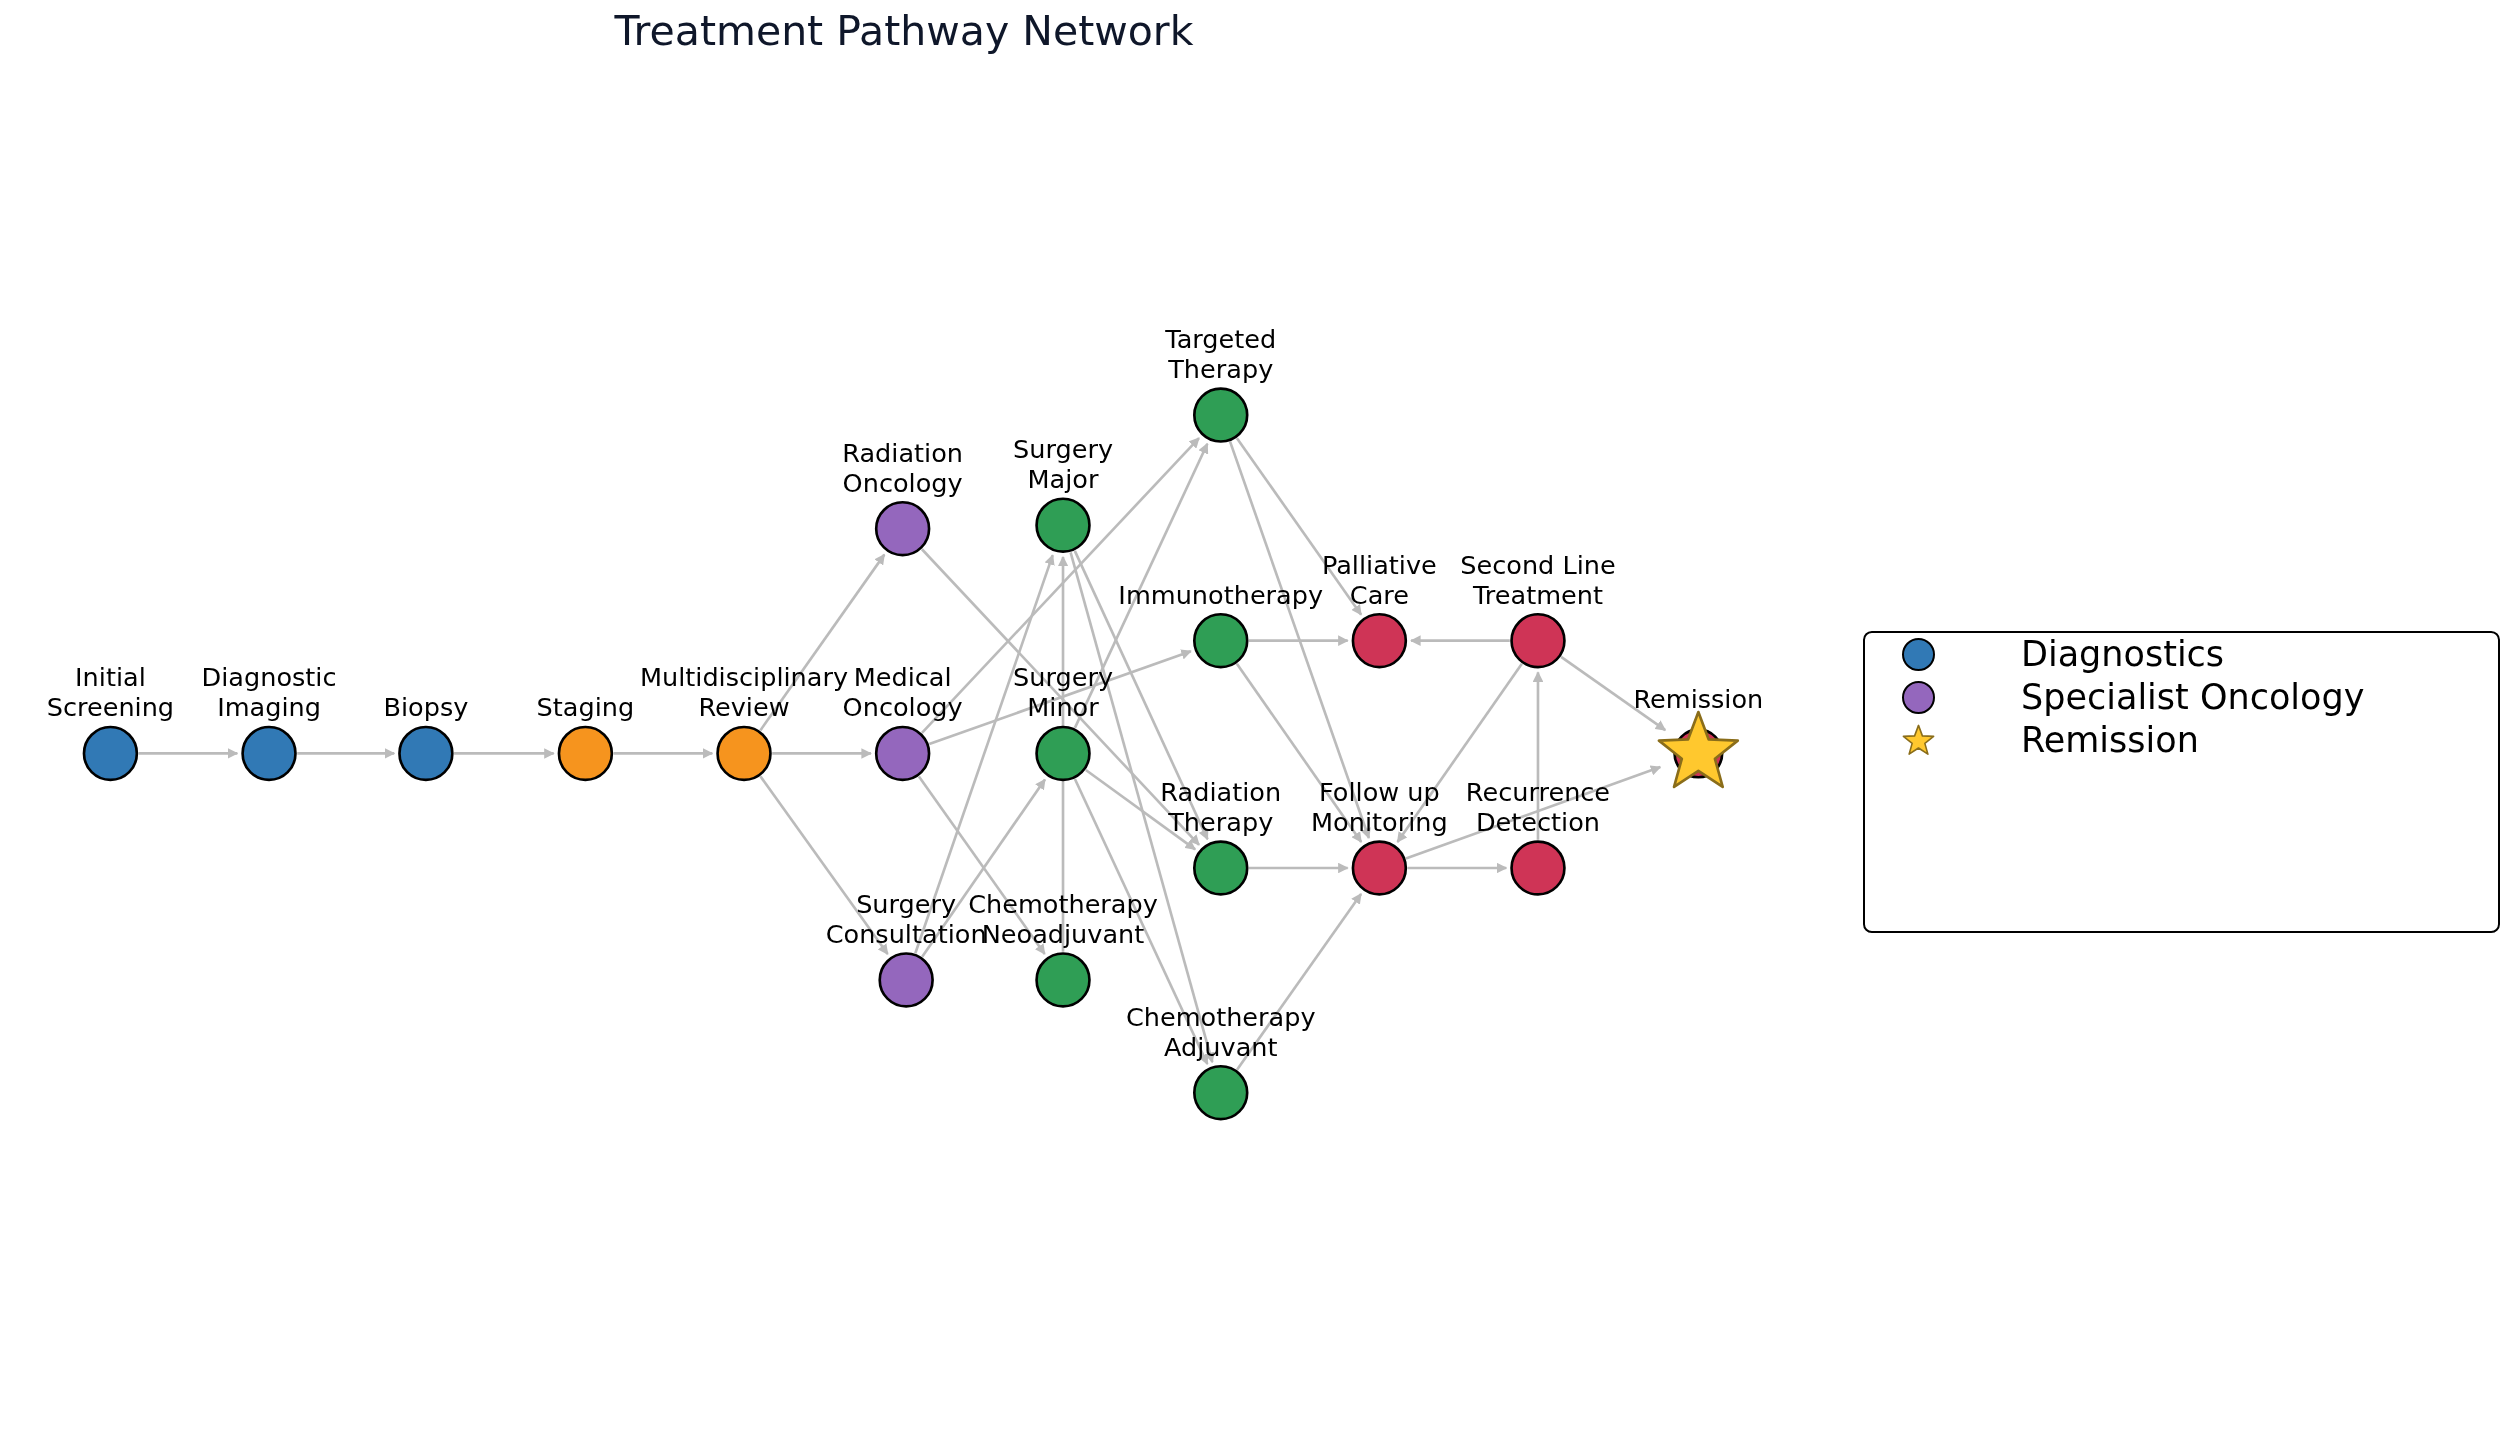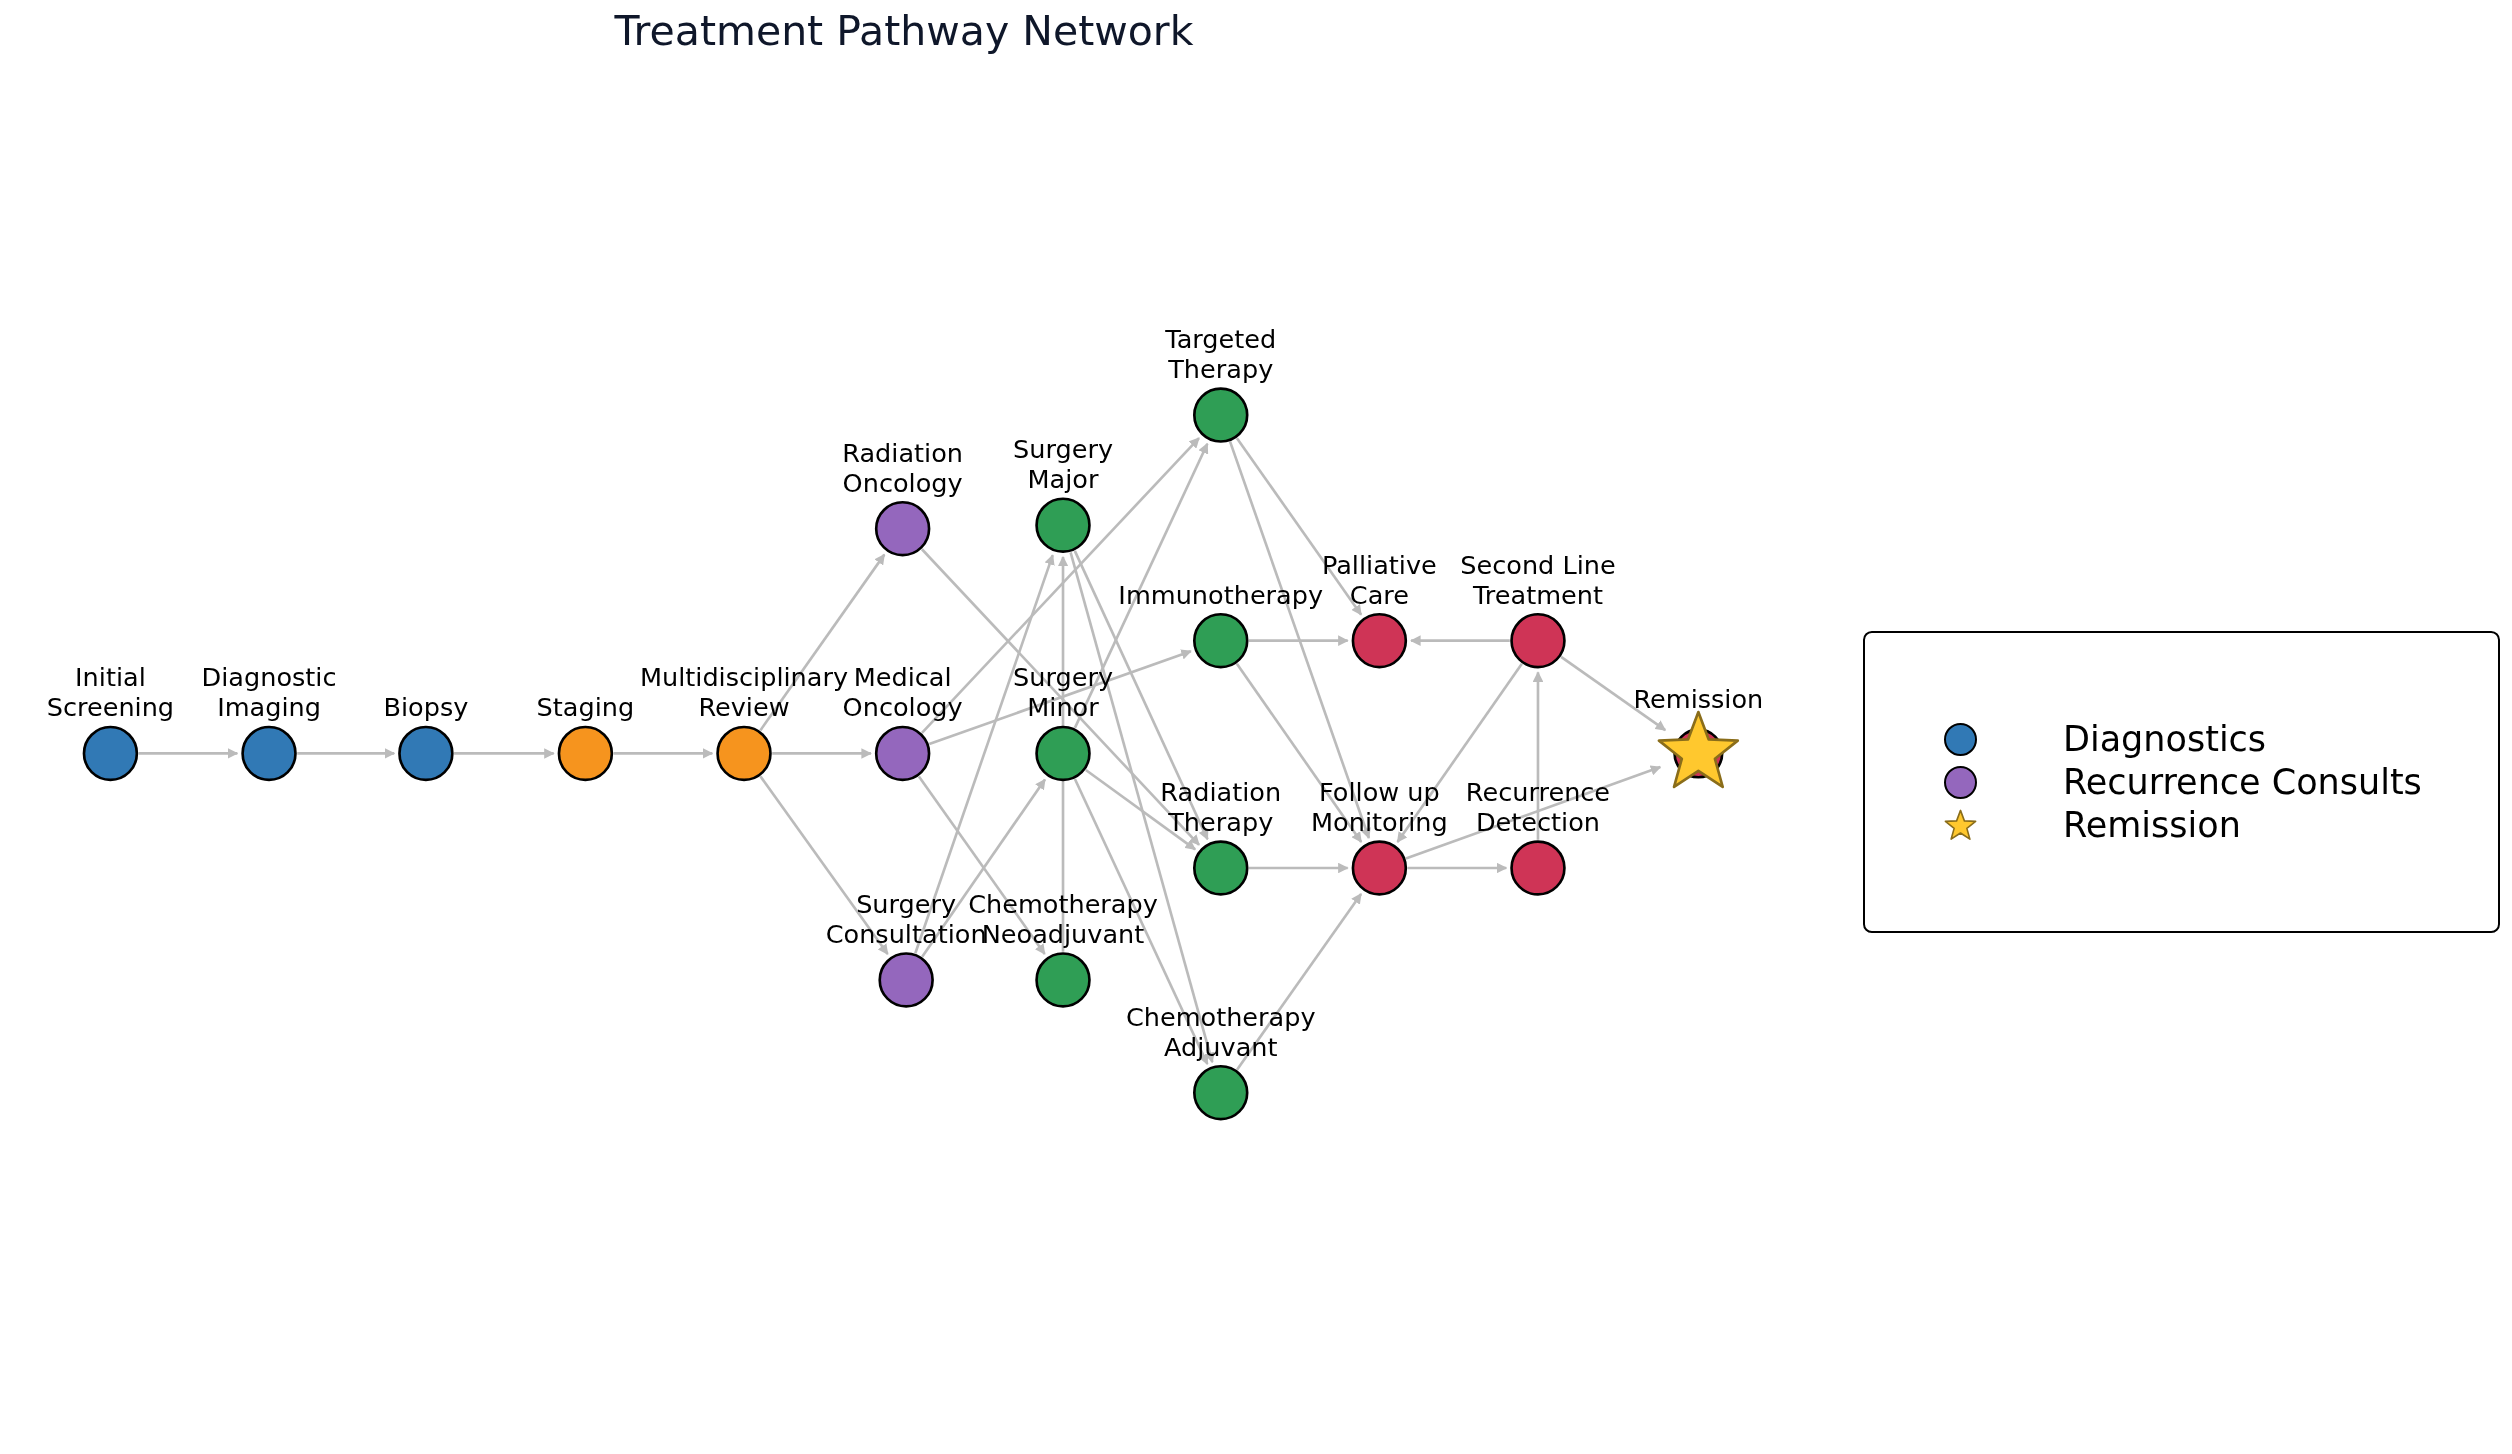--- a/index.html
+++ b/index.html
@@ -26,22 +26,21 @@
     left: 1863px;
     top: 631px;
     width: 637px;
     height: 302px;
     box-sizing: border-box;
     border: 2.6px solid #000000;
     border-radius: 8.8px;
     background: #ffffff;
     display: flex;
     flex-direction: column;
-    justify-content: center;
-    padding-left: 78px;
+    padding-left: 36px;
   }
   .legend-row {
     display: flex;
     align-items: center;
     height: 43px;
   }
   .legend-marker {
     width: 35px;
     height: 35px;
     flex: 0 0 35px;
@@ -202,21 +201,21 @@
       <div class="legend-row">
         <span class="legend-marker">
           <span class="dot" style="background: rgb(49, 121, 181);"></span>
         </span>
         <span class="legend-label">Diagnostics</span>
       </div>
       <div class="legend-row">
         <span class="legend-marker">
           <span class="dot" style="background: rgb(148, 103, 189);"></span>
         </span>
-        <span class="legend-label">Recurrence Consults</span>
+        <span class="legend-label">Specialist Oncology</span>
       </div>
       <div class="legend-row">
         <span class="legend-marker">
           <svg width="39" height="39" viewBox="0 0 44 44">
             <polygon points="22.0,3.0 26.9,16.2 41.0,16.8 30.0,25.6 33.8,39.2 22.0,31.4 10.2,39.2 14.0,25.6 3.0,16.8 17.1,16.2" fill="#ffc82e" stroke="#8a6d1a" stroke-width="2" stroke-linejoin="round"></polygon>
           </svg>
         </span>
         <span class="legend-label">Remission</span>
       </div>
     </div>

